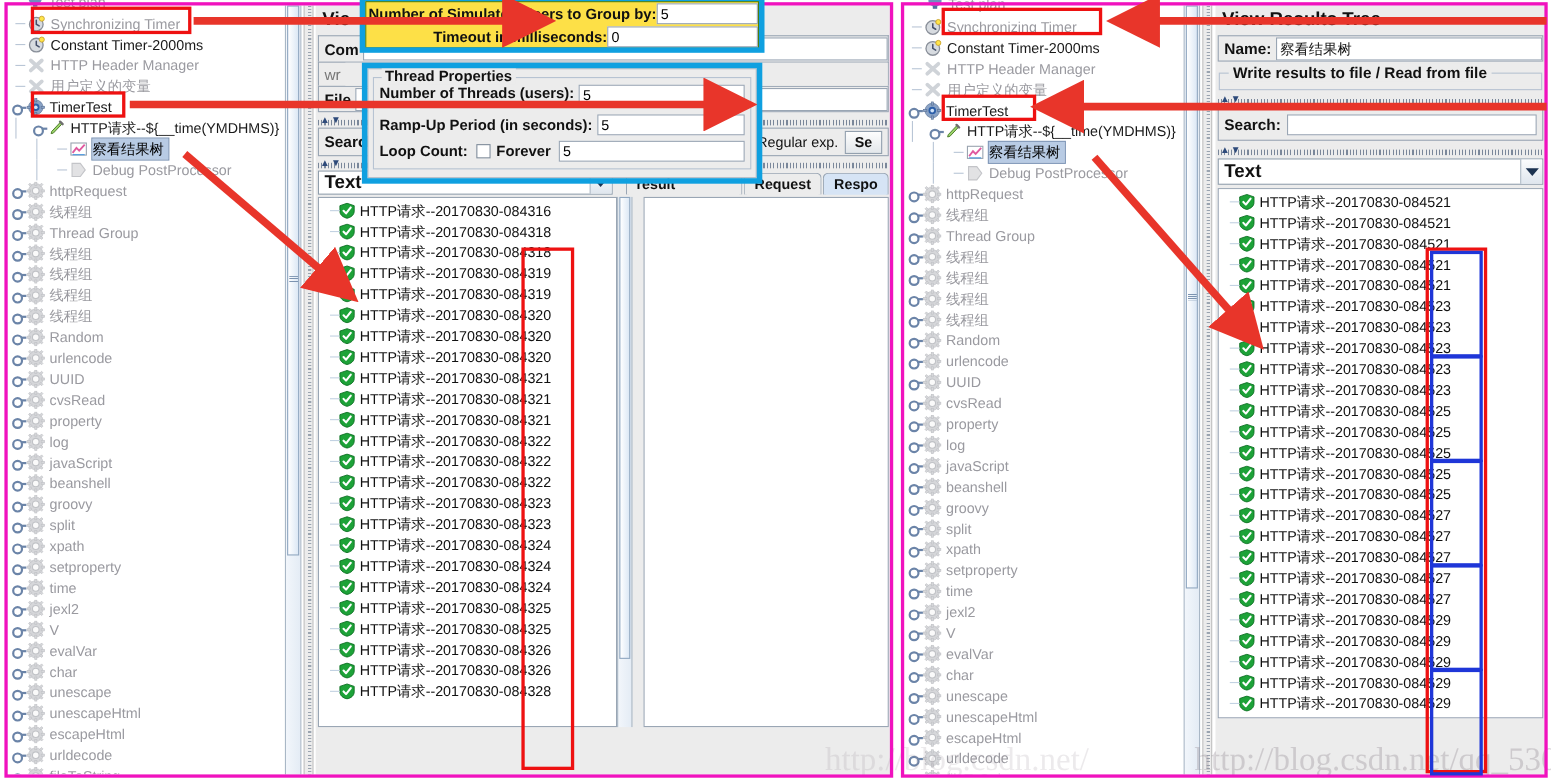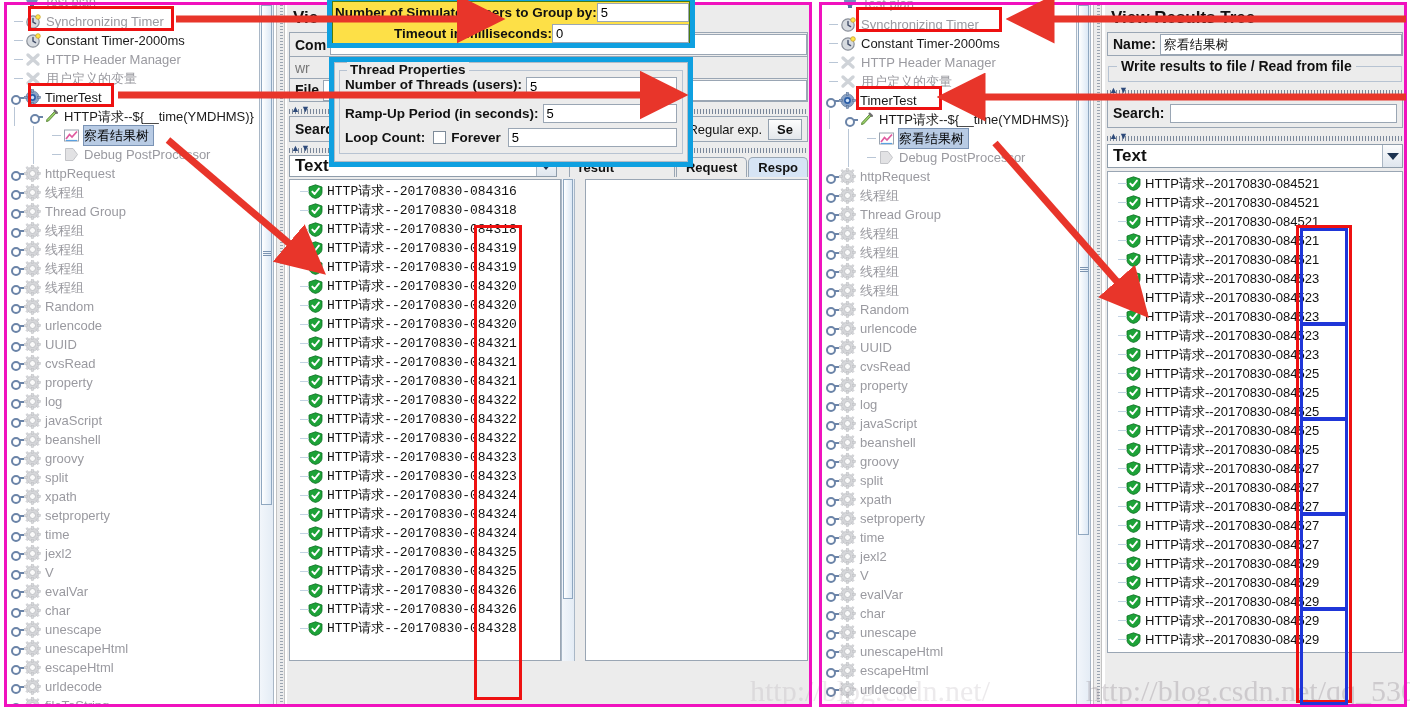--- a/index.html
+++ b/index.html
@@ -1021,21 +1021,21 @@
           </span>
       </div>
       <div style="width:12px;"></div>
       <div class="tabbar" id="middle-tabs">
           <div class="tab">Sampler result</div>
           <div class="tab">Request</div>
           <div class="tab active">Respo</div>
         </div>
     </div>
 
-    <div style="display:flex; margin:2px 2px 16px 2px; height:482px;font-family:Liberation Mono, monospace;">
+    <div style="display:flex; margin:2px 2px 16px 2px; height:482px;">
       <div style="position:relative; width:272px; height:482px; border:1px solid #9aa6b4; background:#fff; overflow:hidden;">
         <div class="reslist" id="mid-results" style="inset: 0px; padding-top: 2px;">
             <div class="resrow">
               <span class="sico"><svg width="15" height="15" viewBox="0 0 15 15">
                   <path d="M7.5 0.8 L14 3 L14 8 C14 11.4 11.1 13.6 7.5 14.4 C3.9 13.6 1 11.4 1 8 L1 3 Z" fill="#1da238" stroke="#0c6e22" stroke-width="0.8"></path>
                   <path d="M4.3 7.6 L6.6 10 L10.9 4.6" stroke="#ffffff" stroke-width="1.9" fill="none" stroke-linecap="round" stroke-linejoin="round"></path>
                 </svg></span>
               <span>HTTP请求--20170830-084316</span>
             </div>
             <div class="resrow">

